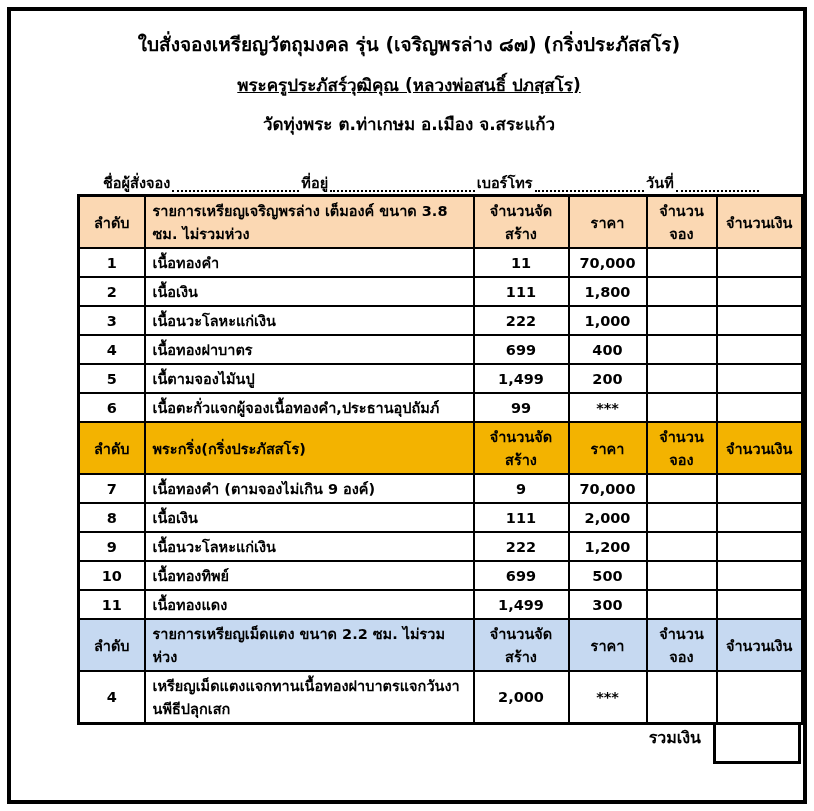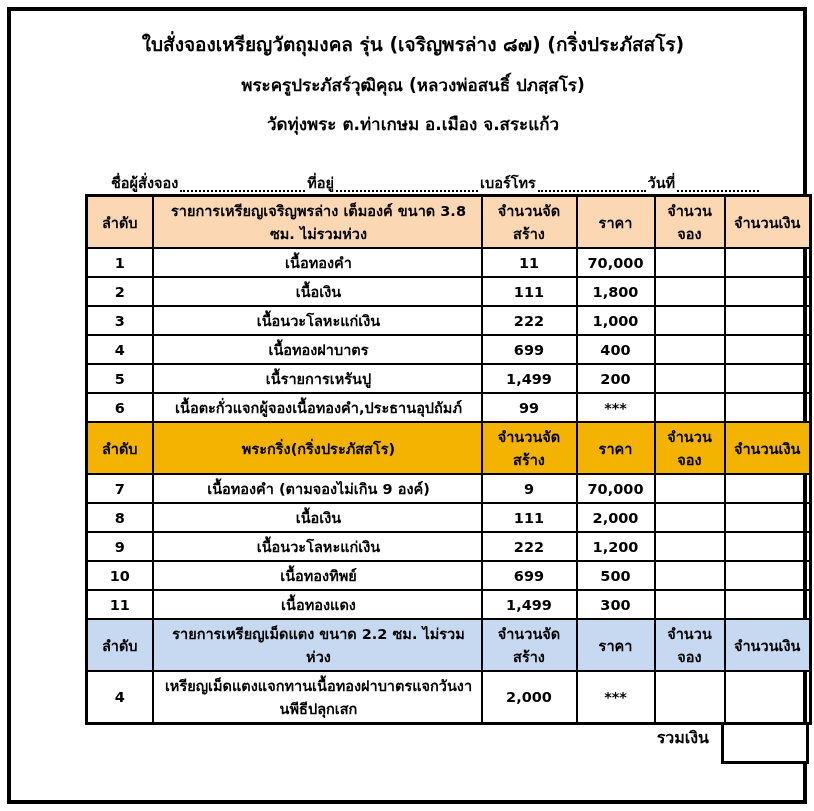--- a/index.html
+++ b/index.html
@@ -9,26 +9,26 @@
     background: #ffffff;
     font-family: "DejaVu Sans", sans-serif;
     font-weight: bold;
     color: #000;
     position: relative;
   }
   .page-border {
     position: absolute;
     left: 7px; top: 7px; right: 7px; bottom: 7px;
     border: 4px solid #000;
-    padding: 10px 0 0 12px;
+    padding: 10px 0 0 4px;
   }
   
   .titles { text-align: center; margin-top: 8px; }
   .title-1 { font-size: 19px; margin: 0 0 12px 0; }
-  .title-2 { font-size: 17px; margin: 0 0 12px 0; }
+  .title-2 { font-size: 17px; margin: 0 0 12px 0; text-decoration: underline; }
   .title-3 { font-size: 17px; margin: 0; }
 
   
   .fill-line {
     display: flex; align-items: flex-end;
     margin: 34px 42px 0 88px;
     font-size: 14.5px;
     white-space: nowrap;
     justify-content: center;
   }
@@ -46,21 +46,21 @@
   table.order-table {
     border-collapse: collapse;
     margin: 0 0 0 62px;
     width: 724px;
     table-layout: fixed;
     font-size: 14.5px;
   }
   table.order-table, table.order-table td { border: 2px solid #000; }
   table.order-table { border-width: 3px; }
   td { padding: 2px 4px; height: 29px; text-align: center; overflow: hidden; }
-  td.c-item { text-align: center; padding-left: 7px; }
+  td.c-item { text-align: left; padding-left: 7px; }
   tr.section-header td { height: 33px; }
 
   
   .total-row {
     width: 724px; margin-left: 62px;
     display: flex; justify-content: flex-end; align-items: flex-start;
   }
   .total-label { font-size: 16px; margin-right: 12px; }
   .total-box {
     width: 88px; height: 42px;
@@ -136,21 +136,21 @@
         <tr>
           <td class="c-no">4</td>
           <td class="c-item">เนื้อทองฝาบาตร</td>
           <td class="c-num">699</td>
           <td class="c-num">400</td>
           <td class="c-num"></td>
           <td class="c-num"></td>
         </tr>
         <tr>
           <td class="c-no">5</td>
-          <td class="c-item">เนื้รายการเหรันปู</td>
+          <td class="c-item">เนื้ตามจองไมันปู</td>
           <td class="c-num">1,499</td>
           <td class="c-num">200</td>
           <td class="c-num"></td>
           <td class="c-num"></td>
         </tr>
         <tr>
           <td class="c-no">6</td>
           <td class="c-item">เนื้อตะกั่วแจกผู้จองเนื้อทองคำ,ประธานอุปถัมภ์</td>
           <td class="c-num">99</td>
           <td class="c-num">***</td>

